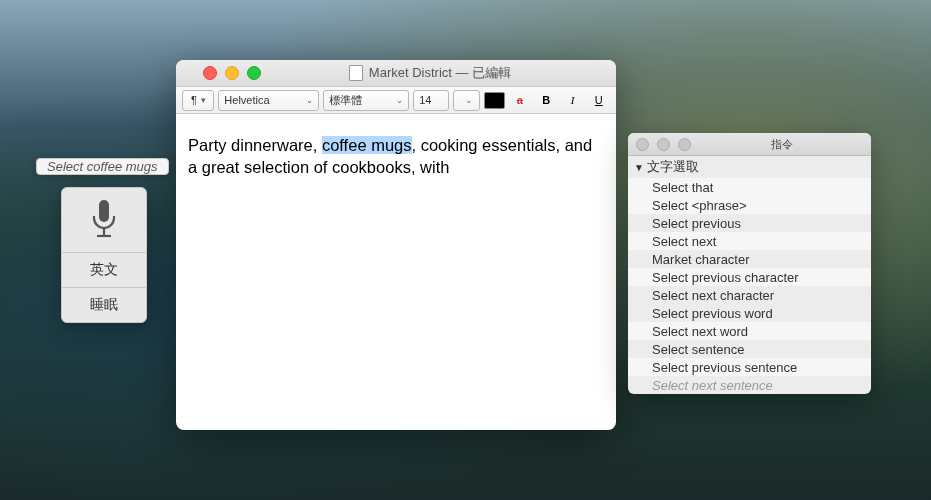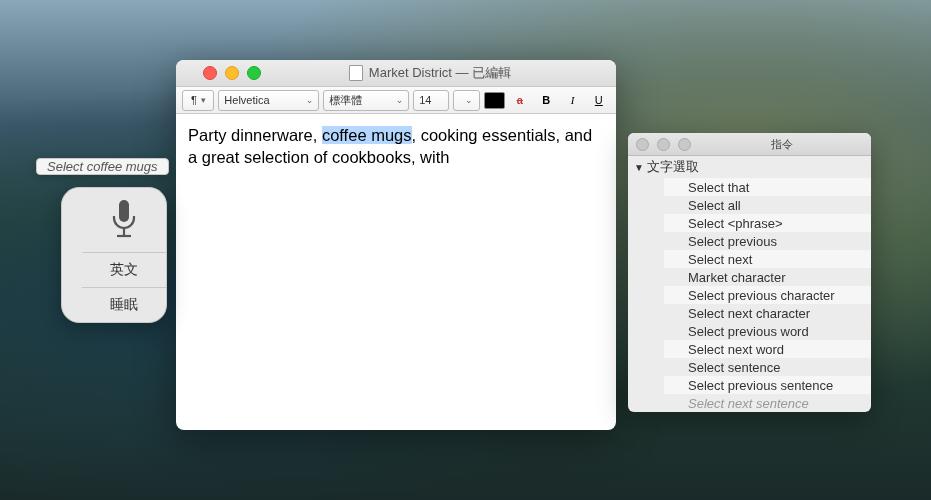--- a/index.html
+++ b/index.html
@@ -17,38 +17,38 @@
   .dot.y{background:#ffbd2e;border:0.5px solid #dea123;}
   .dot.g{background:#27c93f;border:0.5px solid #1aab29;}
   .title{flex:1;text-align:center;font-size:13px;color:#555;display:flex;align-items:center;justify-content:center;gap:6px;}
   .doc-icon{width:12px;height:14px;background:#fff;border:1px solid #999;border-radius:1px;position:relative;}
   .toolbar{height:26px;background:linear-gradient(#fafafa,#efefef);border-bottom:1px solid #c8c8c8;display:flex;align-items:center;padding:0 6px;gap:4px;font-size:11px;}
   .tb-ctrl{height:19px;border:1px solid #b8b8b8;border-radius:3px;background:linear-gradient(#fff,#f2f2f2);display:flex;align-items:center;padding:0 5px;color:#333;cursor:default;}
   .tb-ctrl .chev{margin-left:4px;font-size:9px;color:#666;}
   .color-swatch{width:20px;height:15px;background:#000;border:1px solid #888;border-radius:2px;}
   .icon-btn{width:22px;height:19px;display:flex;align-items:center;justify-content:center;border:1px solid transparent;border-radius:3px;}
   .strike-a{font-weight:bold;color:#c33;text-decoration:line-through;position:relative;}
-  .editor{padding:10px 12px;font-size:16.5px;line-height:1.35;color:#000;}
+  .editor{padding:20px 12px;font-size:16.5px;line-height:1.35;color:#000;}
   .sel{background:#b3d7ff;}
   
   .voice-bubble{position:absolute;background:#f5f5f5;border:1px solid #c8c8c8;border-radius:4px;padding:0 10px;font-size:13px;font-style:italic;color:#555;box-shadow:0 2px 8px rgba(0,0,0,.2);}
-  .voice-panel{position:absolute;width:84px;background:#e8e8e8;border:1px solid #c8c8c8;border-radius:18px;box-shadow:0 6px 20px rgba(0,0,0,.3);padding-left:20px;}
+  .voice-panel{position:absolute;width:84px;background:#e8e8e8;border:1px solid #c8c8c8;border-radius:6px;box-shadow:0 6px 20px rgba(0,0,0,.3);}
   .mic-area{height:64px;display:flex;align-items:center;justify-content:center;border-bottom:1px solid #c8c8c8;}
   .mic-svg{width:32px;height:44px;}
   .vp-row{height:34px;display:flex;align-items:center;justify-content:center;font-size:14px;color:#333;border-bottom:1px solid #c8c8c8;}
   .vp-row:last-child{border-bottom:none;}
   
   .cmd-win{position:absolute;background:#ececec;border-radius:6px;box-shadow:0 8px 30px rgba(0,0,0,.35);overflow:hidden;font-size:13px;}
   .cmd-title{height:22px;background:linear-gradient(#e6e6e6,#d6d6d6);display:flex;align-items:center;padding:0 8px;border-bottom:1px solid #bcbcbc;}
   .cmd-traffic .dot{width:11px;height:11px;background:#c8c8c8;border:0.5px solid #aaa;}
   .cmd-title-text{flex:1;text-align:center;font-size:11px;color:#444;}
   .cmd-list{max-height:280px;overflow:hidden;}
   .cmd-header{padding:2px 6px;font-size:13px;color:#333;background:#ececec;display:flex;align-items:center;gap:3px;}
   .disc{font-size:10px;}
-  .cmd-item{padding:1.5px 6px 1.5px 24px;color:#333;margin-left:36px;}
+  .cmd-item{padding:1.5px 6px 1.5px 24px;color:#333;}
   .cmd-item.alt{background:#f6f6f6;}
   .cmd-item.cut{color:#999;font-style:italic;}
 </style>
 </head>
 <body>
 <div class="desktop">
 
 <div class="window" style="left:176px;top:60px;width:440px;height:370px;">
   <div class="titlebar">
     <div class="traffic">
@@ -123,21 +123,20 @@
     </div>
     <div class="cmd-title-text">指令</div>
   </div>
   <div class="cmd-list">
     <div class="cmd-header">
       <span class="disc">▼</span>
       <span>文字選取</span>
     </div>
     <div id="cmd-items">
           <div class="cmd-item alt">Select that</div>
-          <div class="cmd-item">Select all</div>
           <div class="cmd-item alt">Select &lt;phrase&gt;</div>
           <div class="cmd-item">Select previous</div>
           <div class="cmd-item alt">Select next</div>
           <div class="cmd-item">Market character</div>
           <div class="cmd-item alt">Select previous character</div>
           <div class="cmd-item">Select next character</div>
           <div class="cmd-item">Select previous word</div>
           <div class="cmd-item alt">Select next word</div>
           <div class="cmd-item">Select sentence</div>
           <div class="cmd-item alt">Select previous sentence</div>

